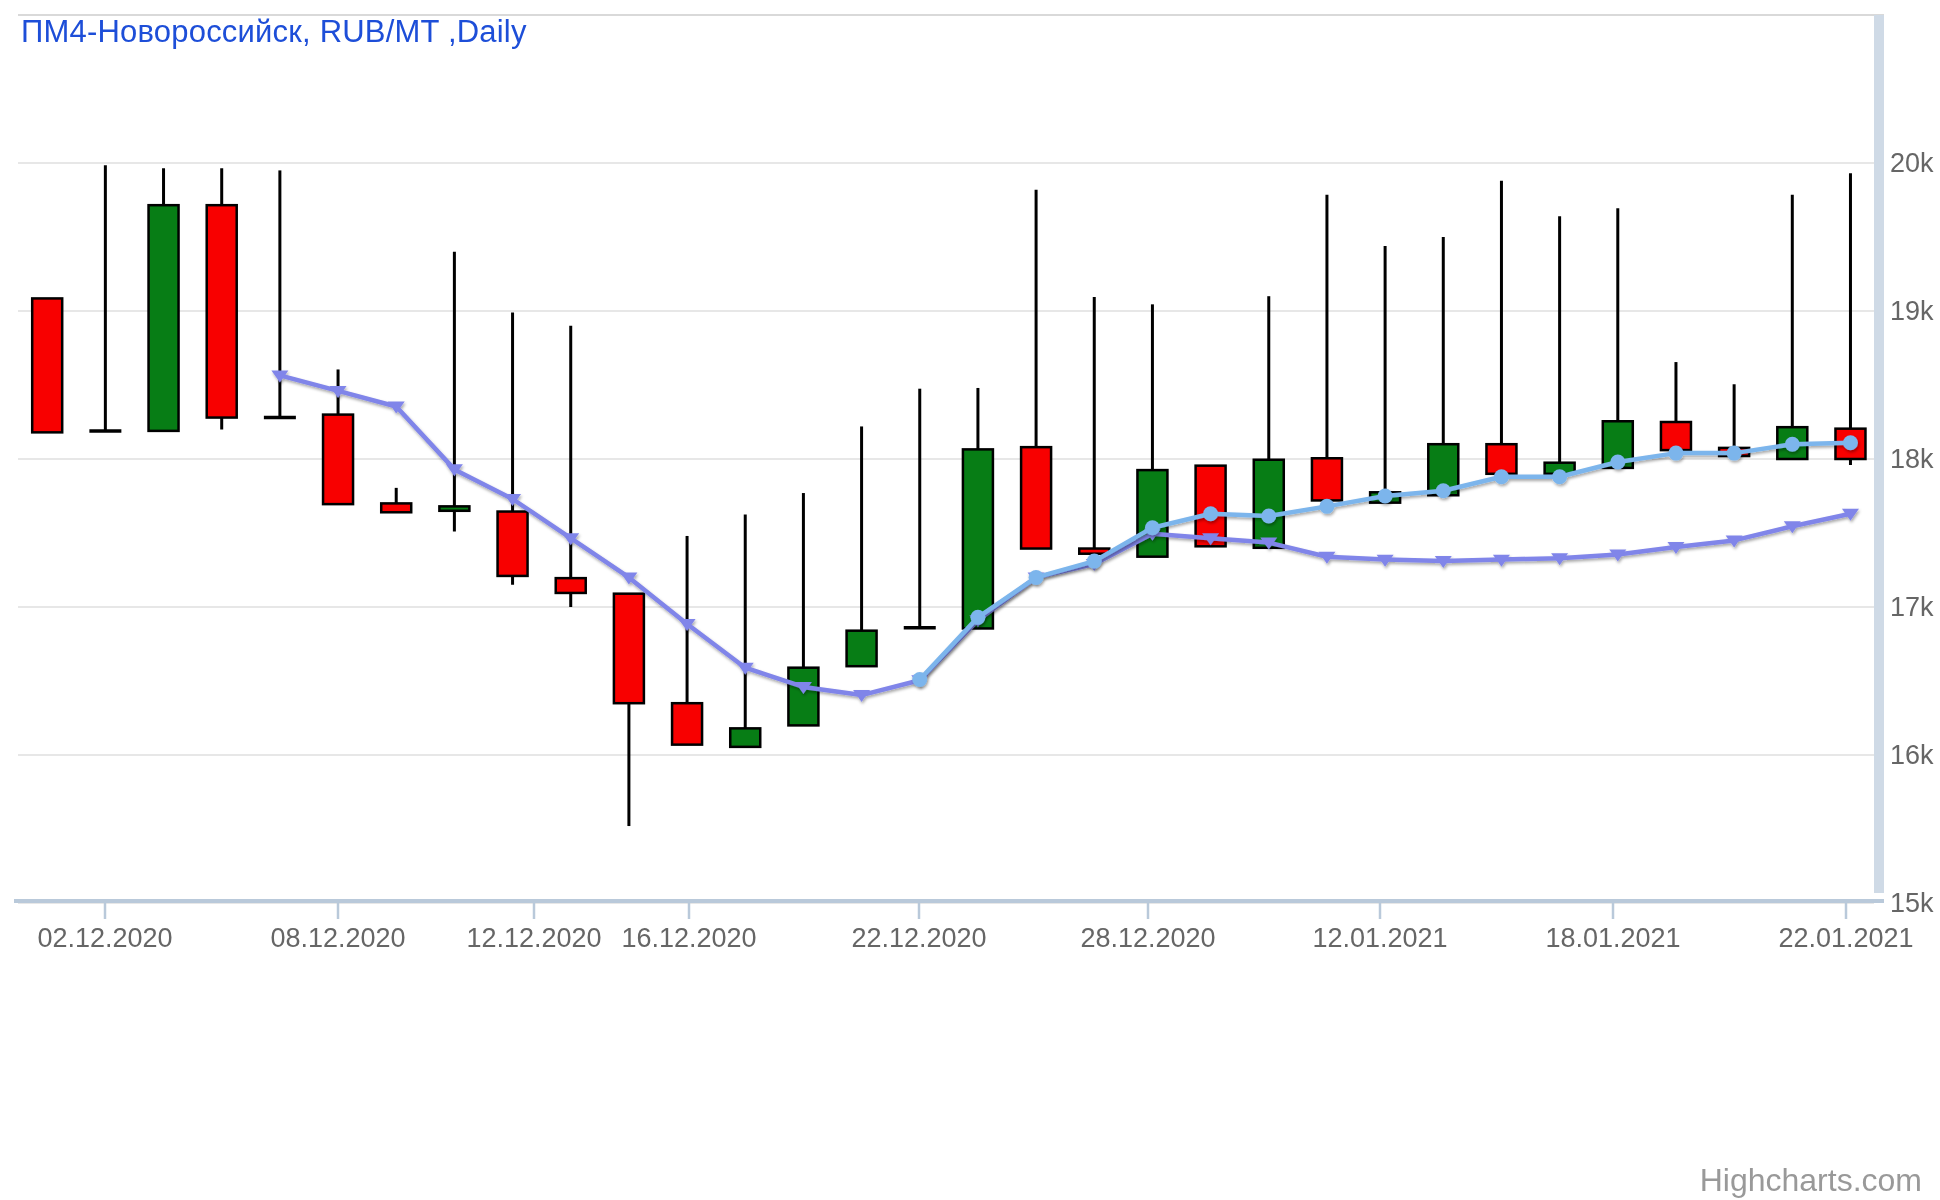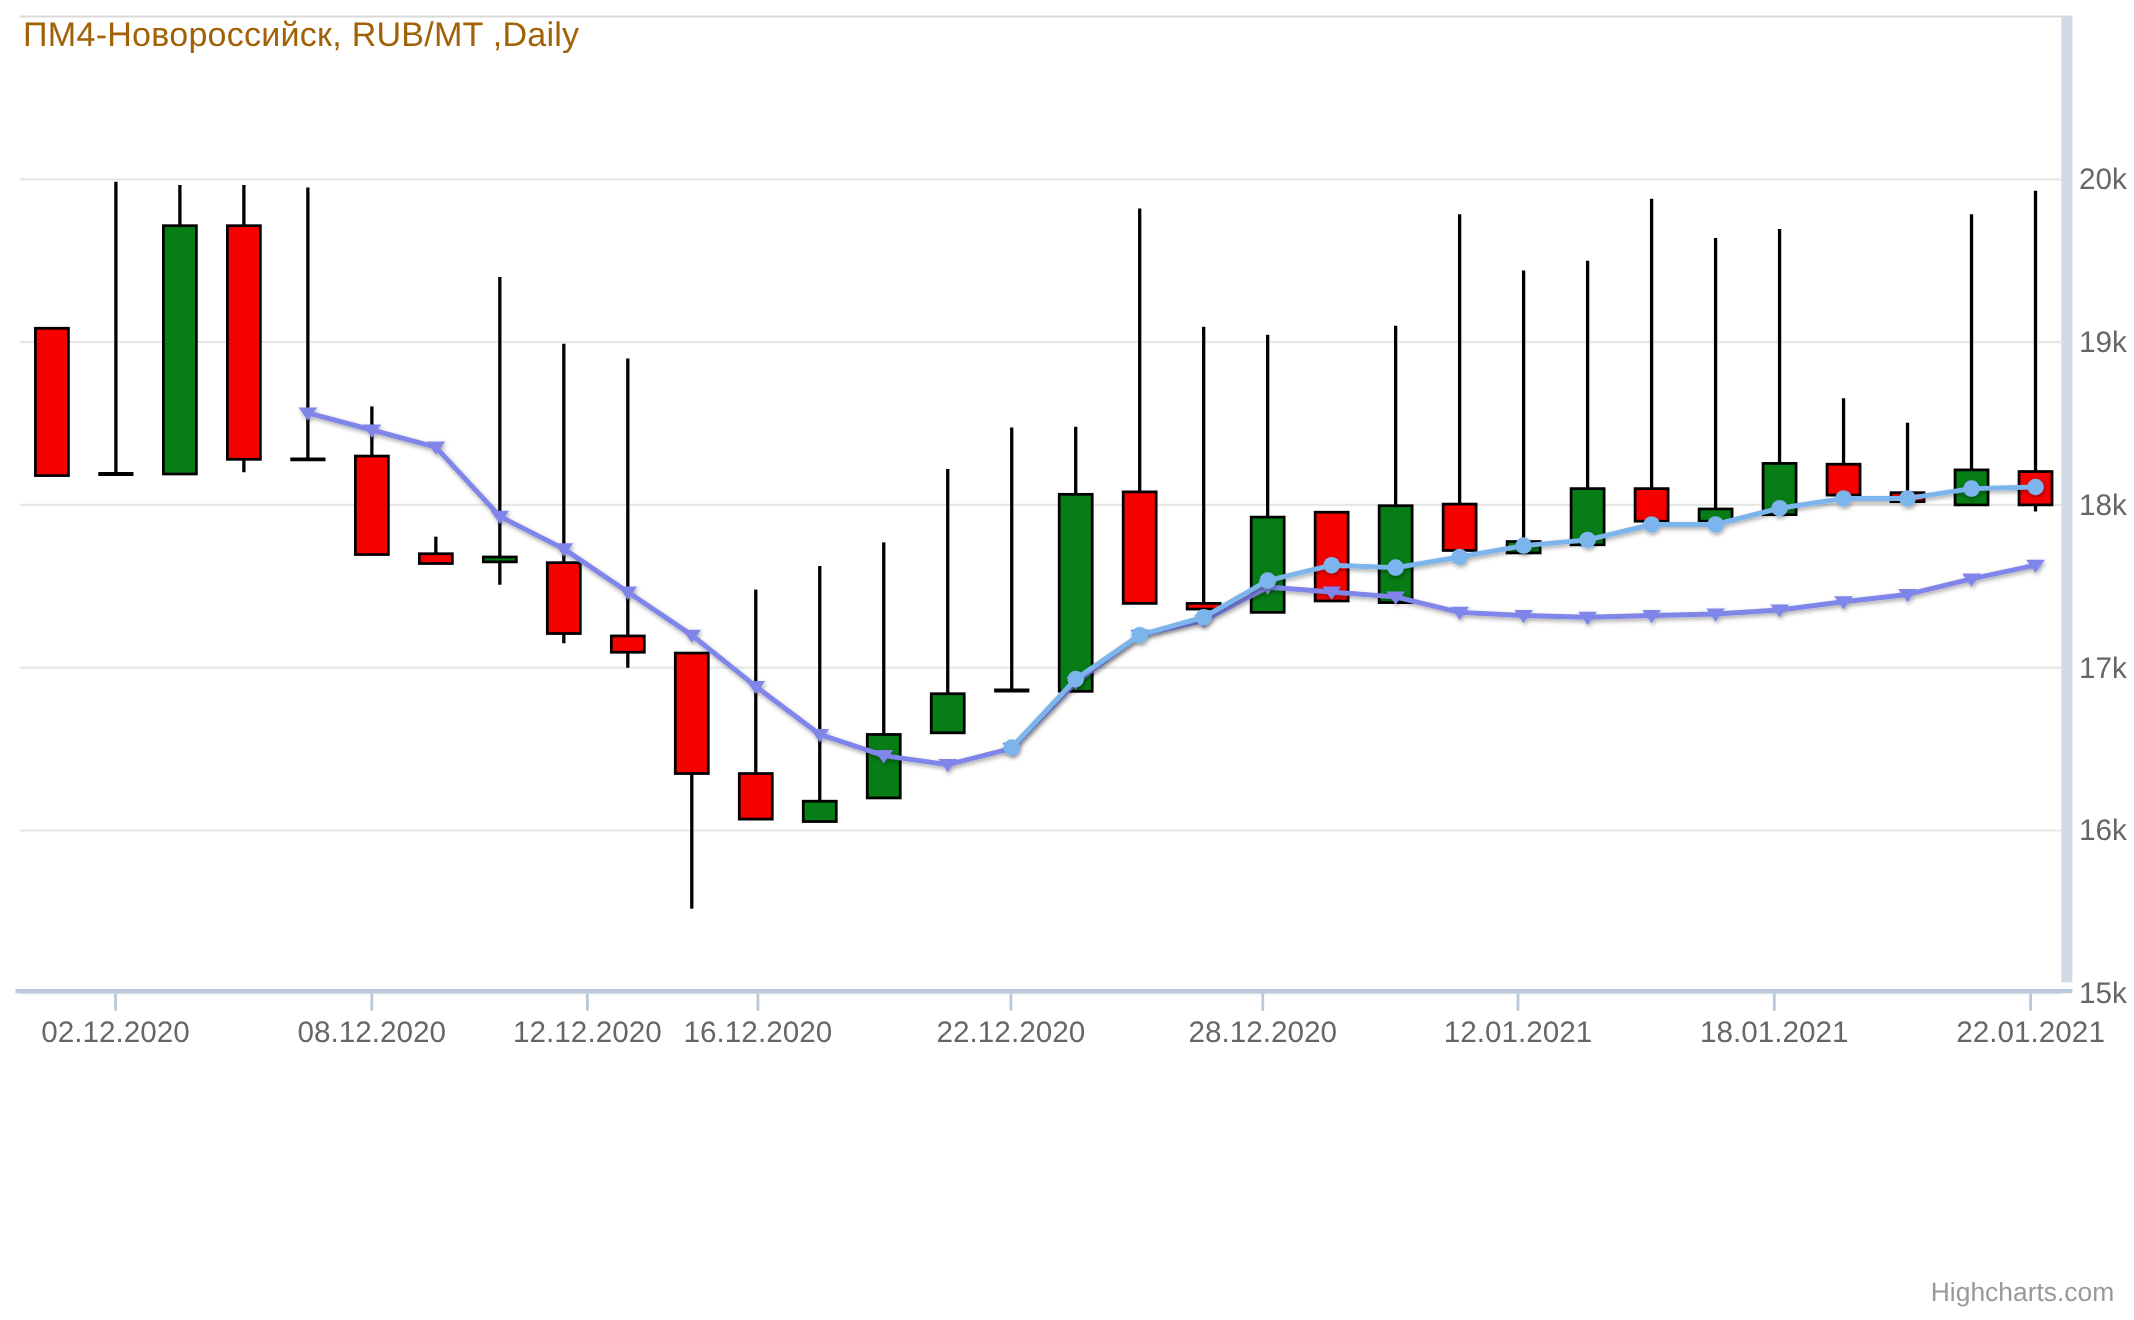--- a/index.html
+++ b/index.html
@@ -1,25 +1,25 @@
 <!DOCTYPE html>
 <html><head>
 <meta charset="utf-8">
 <style>
   html,body{margin:0;padding:0;background:#ffffff;}
   body{font-family:"Liberation Sans", sans-serif; width:1940px; height:1200px; position:relative; overflow:hidden;}
   .chart-container{position:absolute; left:0; top:0; width:1940px; height:1200px; background:#fff;}
   .chart-title{
     position:absolute; left:21px; top:14px;
-    font-size:31px; color:#a16207; letter-spacing:0.2px;
+    font-size:31px; color:#1d4ed8; letter-spacing:0.2px;
     white-space:nowrap;
   }
   .credits{
     position:absolute; right:18px; top:1162px;
-    font-size:24px; color:#999999; text-decoration:none; cursor:pointer;
+    font-size:32px; color:#999999; text-decoration:none; cursor:pointer;
   }
   svg{position:absolute; left:0; top:0;}
   text{font-family:"Liberation Sans", sans-serif;}
 </style>
 </head>
 <body>
 
 <div class="chart-container">
   <svg id="plot" width="1940" height="1200">
       <defs>

